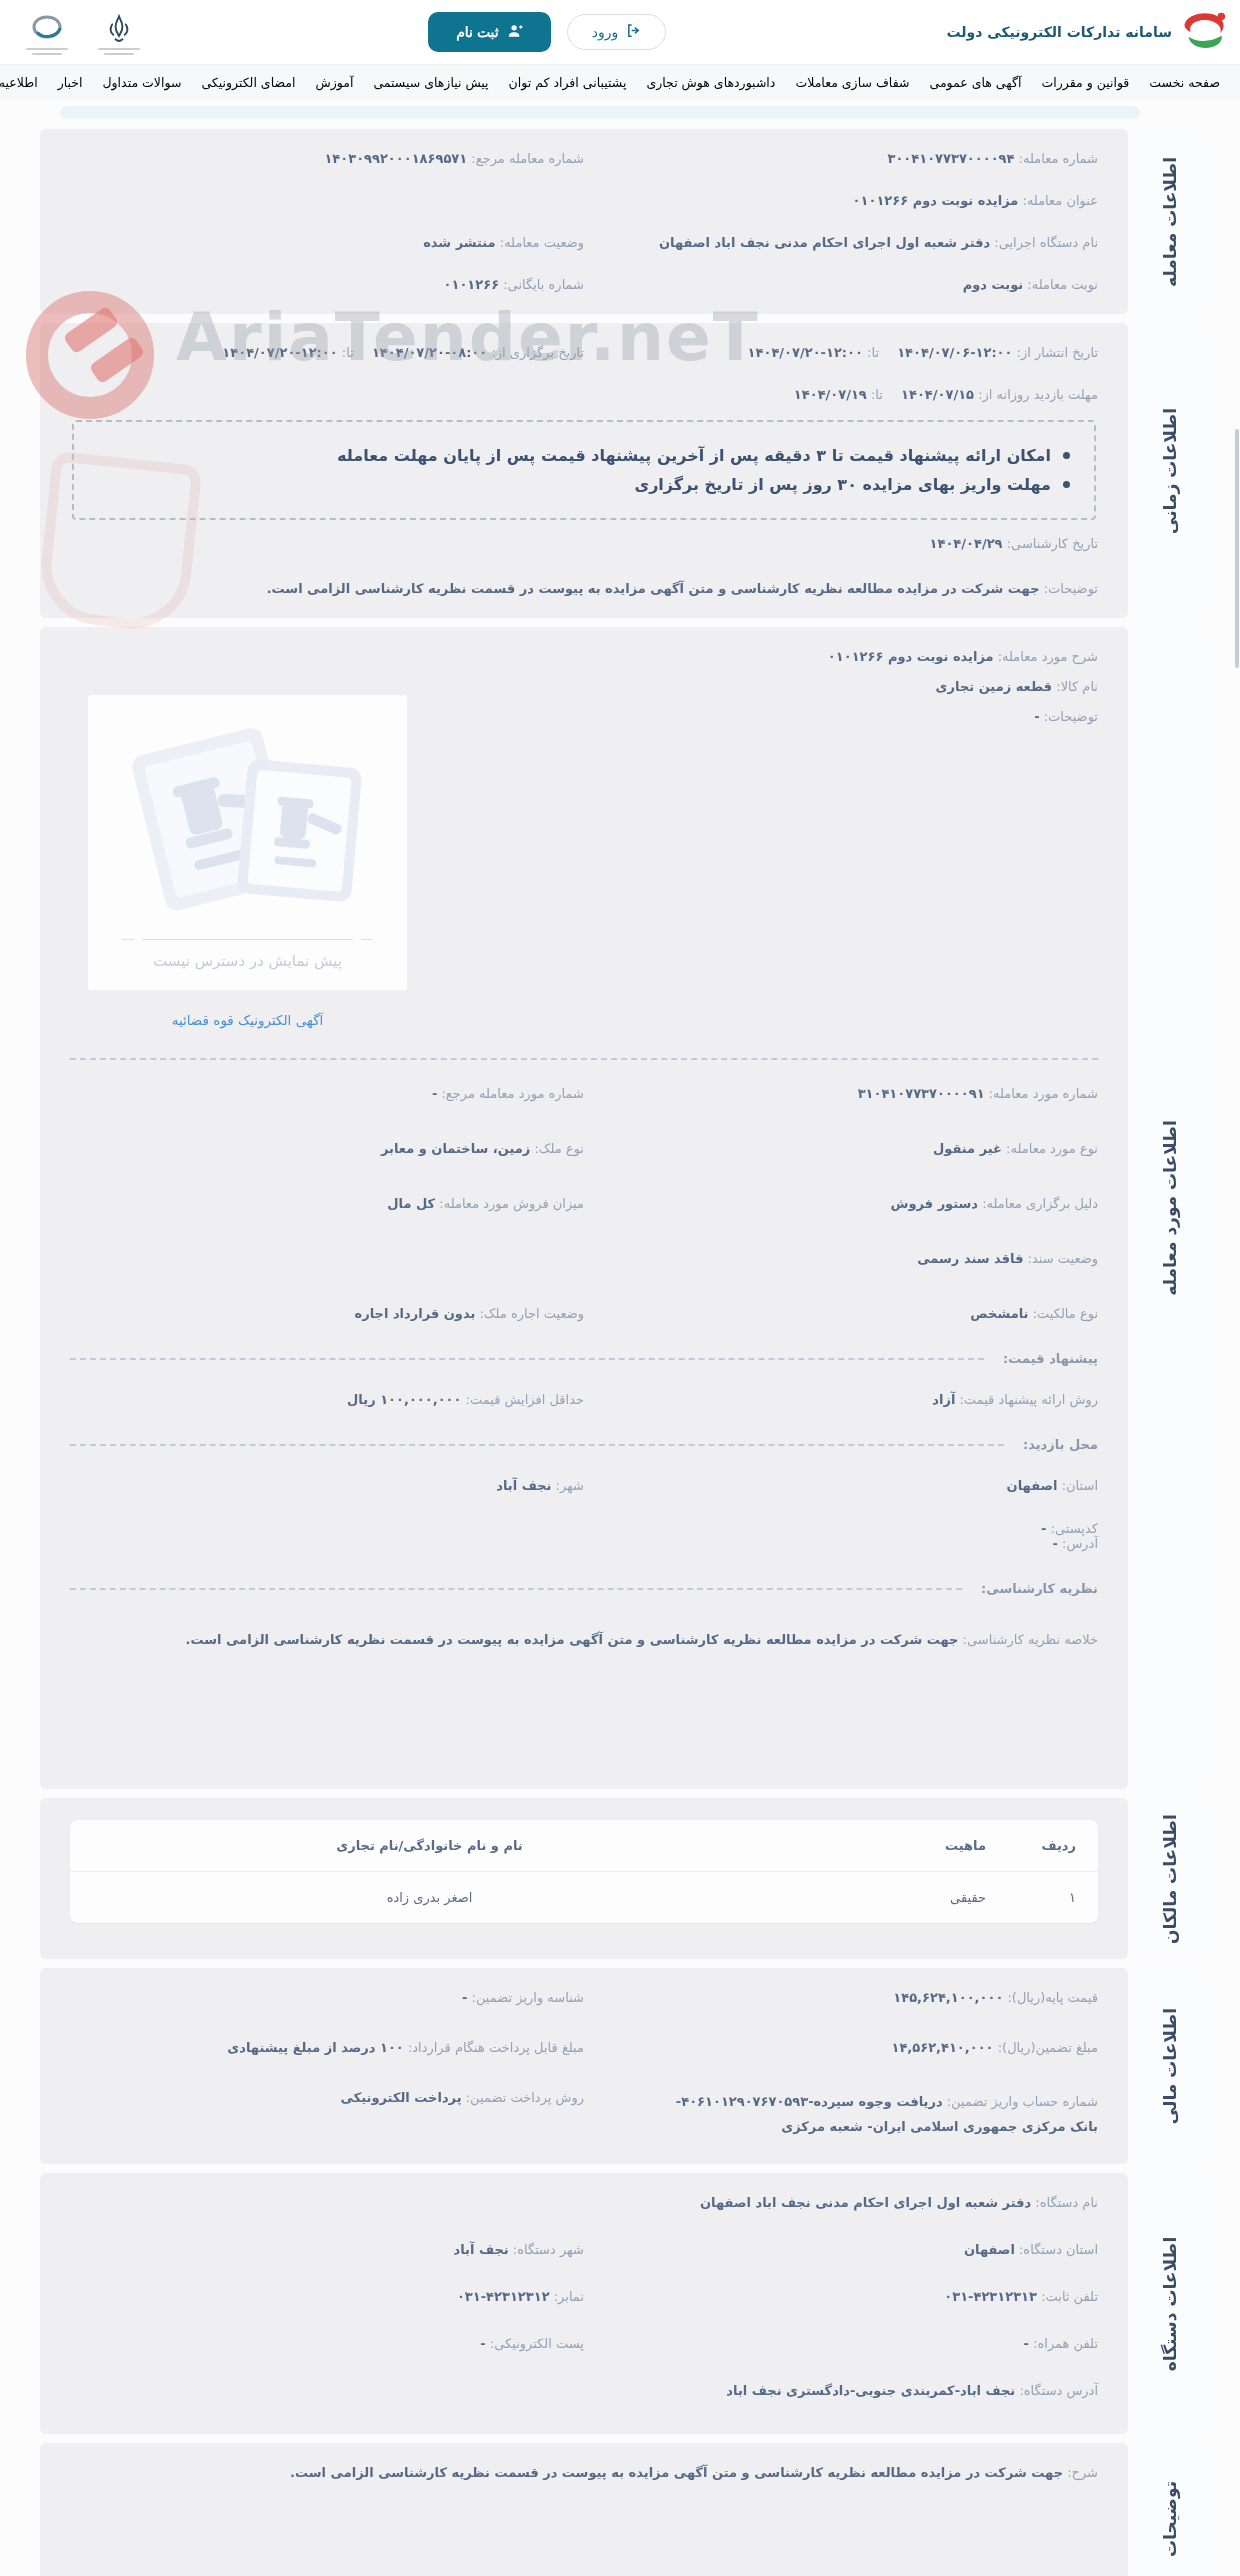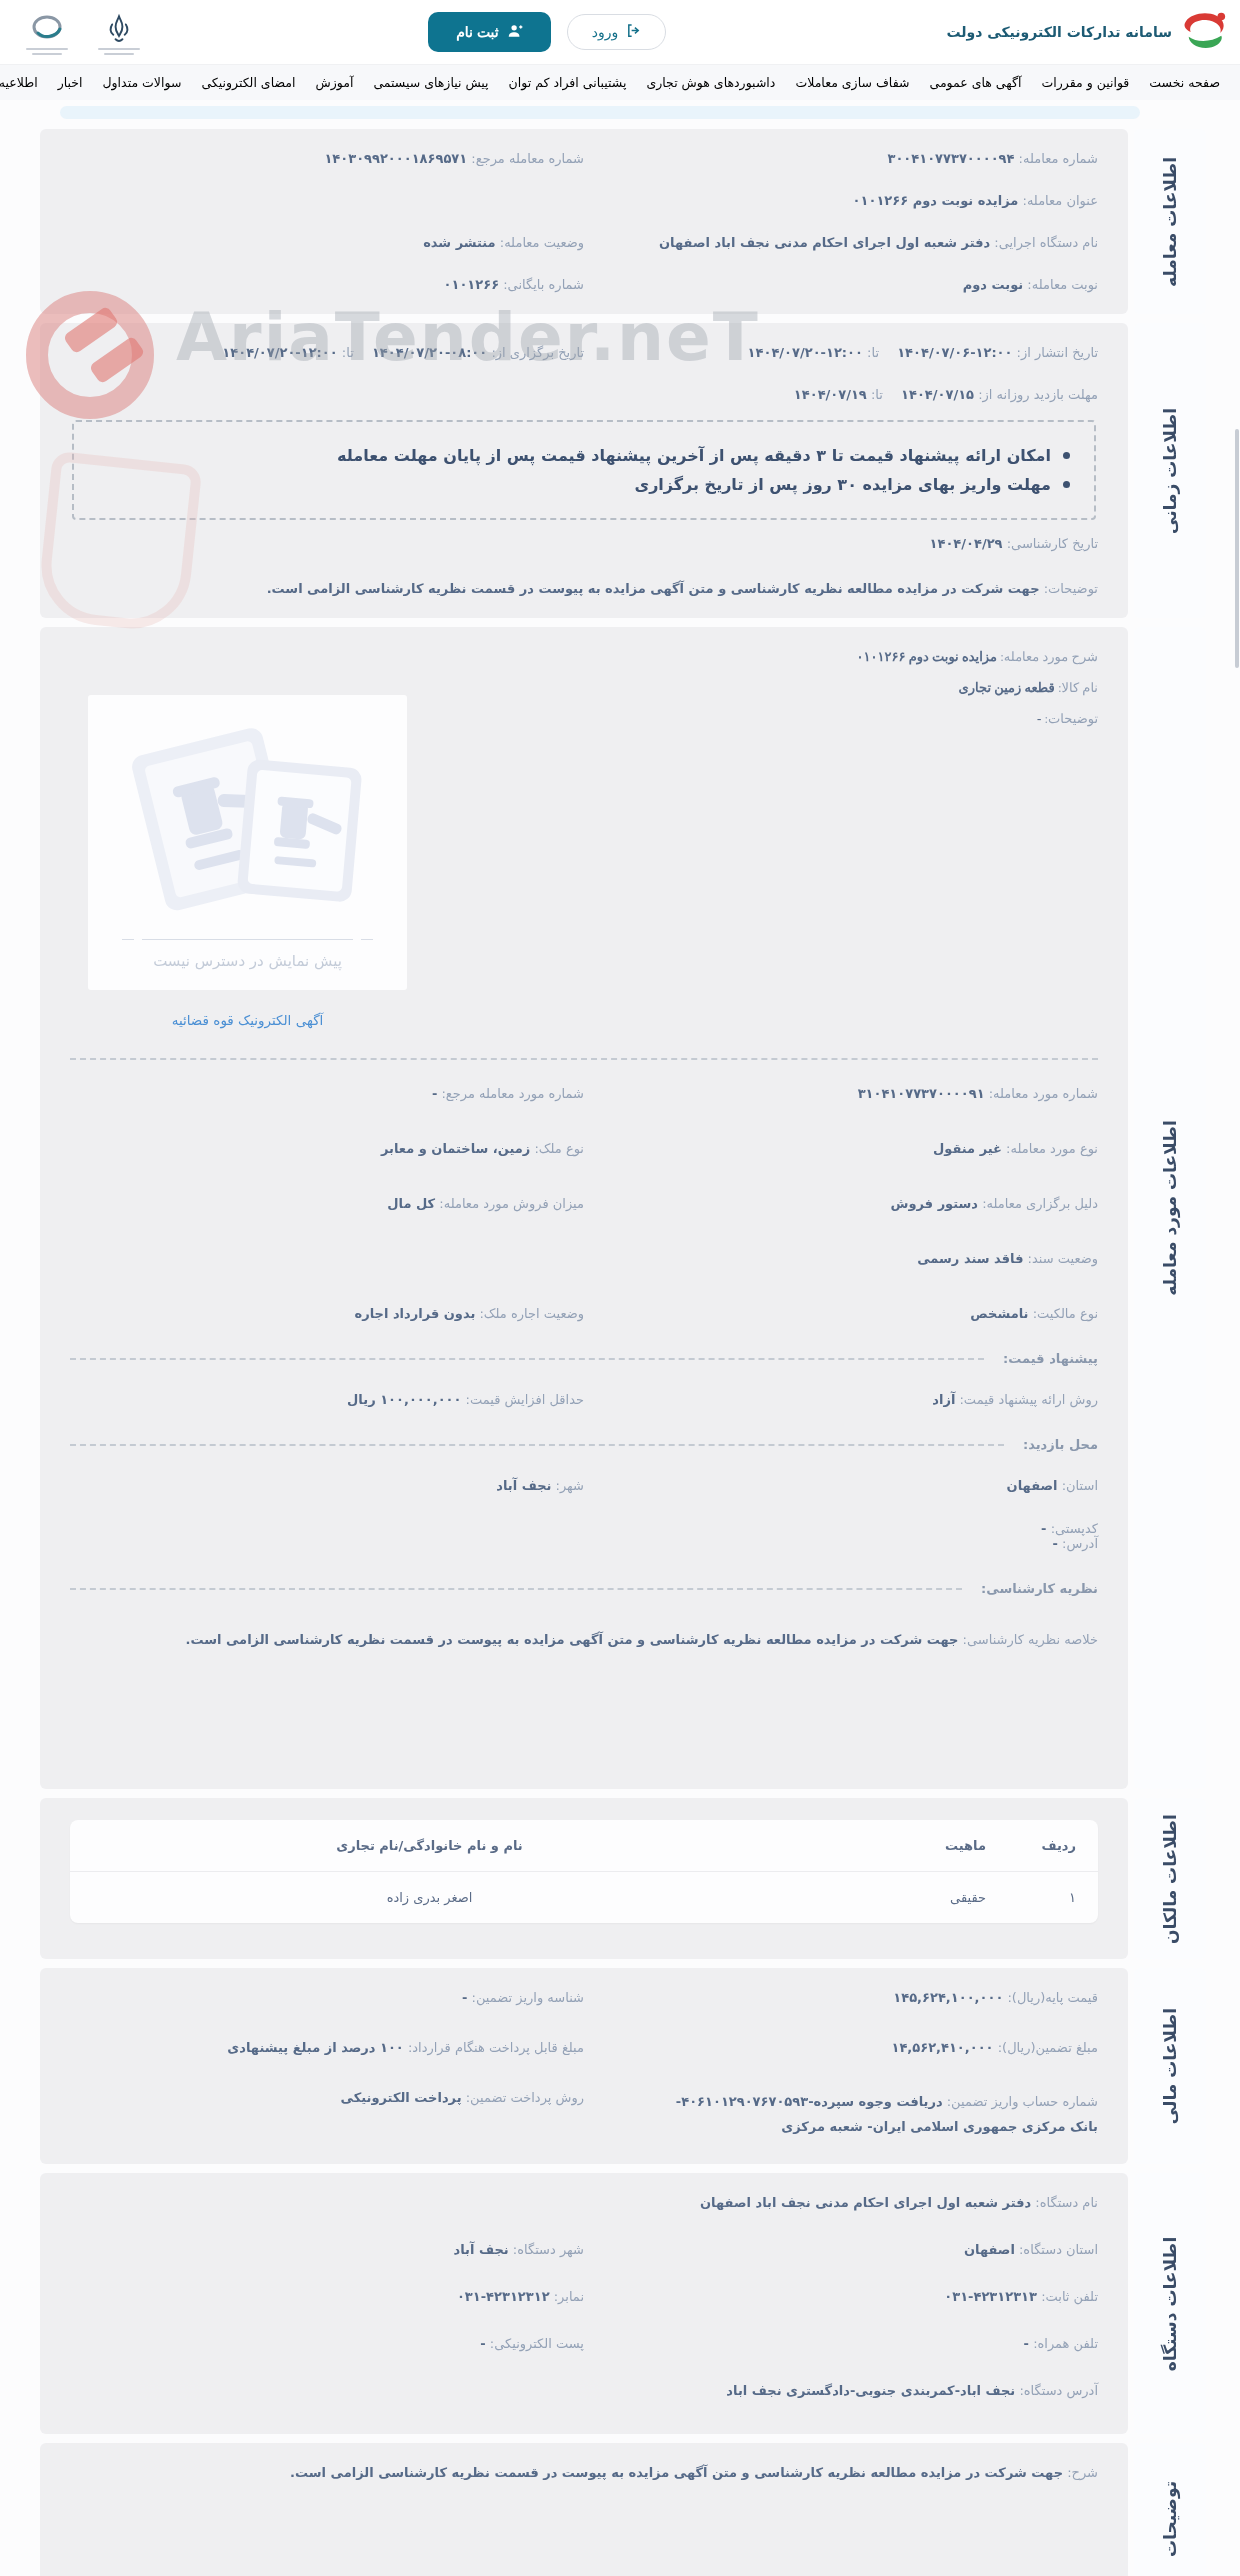--- a/index.html
+++ b/index.html
@@ -57,21 +57,21 @@
                 color:#3d5170; font-weight:bold; font-size:16px; }
   .notice-row::before { content:""; width:7px; height:7px; border-radius:50%;
                 background:#3d5170; flex:0 0 auto; }
   
   .dash-row { display:flex; align-items:center; gap:19px; margin:30px 0 26px 0; }
   .dash-label { color:#8a98ad; font-weight:bold; white-space:nowrap; }
   .dash-line { flex:1; border-top:2px dashed #c4cad2; }
   
   .subject-top { display:flex; }
   .subject-fields { flex:1; }
-  .subject-fields .f-line { margin-bottom:15px;font-family:Liberation Serif, serif; }
+  .subject-fields .f-line { margin-bottom:15px; }
   .media-col { width:339px; margin-top:46px; margin-left:8px; text-align:center; }
   .media-box { width:319px; height:295px; background:#fdfdfe; border-radius:3px;
                margin:0 auto; padding:14px 10px 10px; display:flex;
                flex-direction:column; align-items:center; }
   .media-divider { width:84%; display:flex; align-items:center; gap:8px;
                    margin:8px 0 12px; }
   .media-divider i { flex:0 0 12px; border-top:1px solid #d8dde6; }
   .media-divider b { flex:1; border-top:1px solid #d8dde6; }
   .media-text { color:#c3cbd8; font-size:15px; }
   .media-link { display:inline-block; margin-top:22px; color:#4a8fd4;

